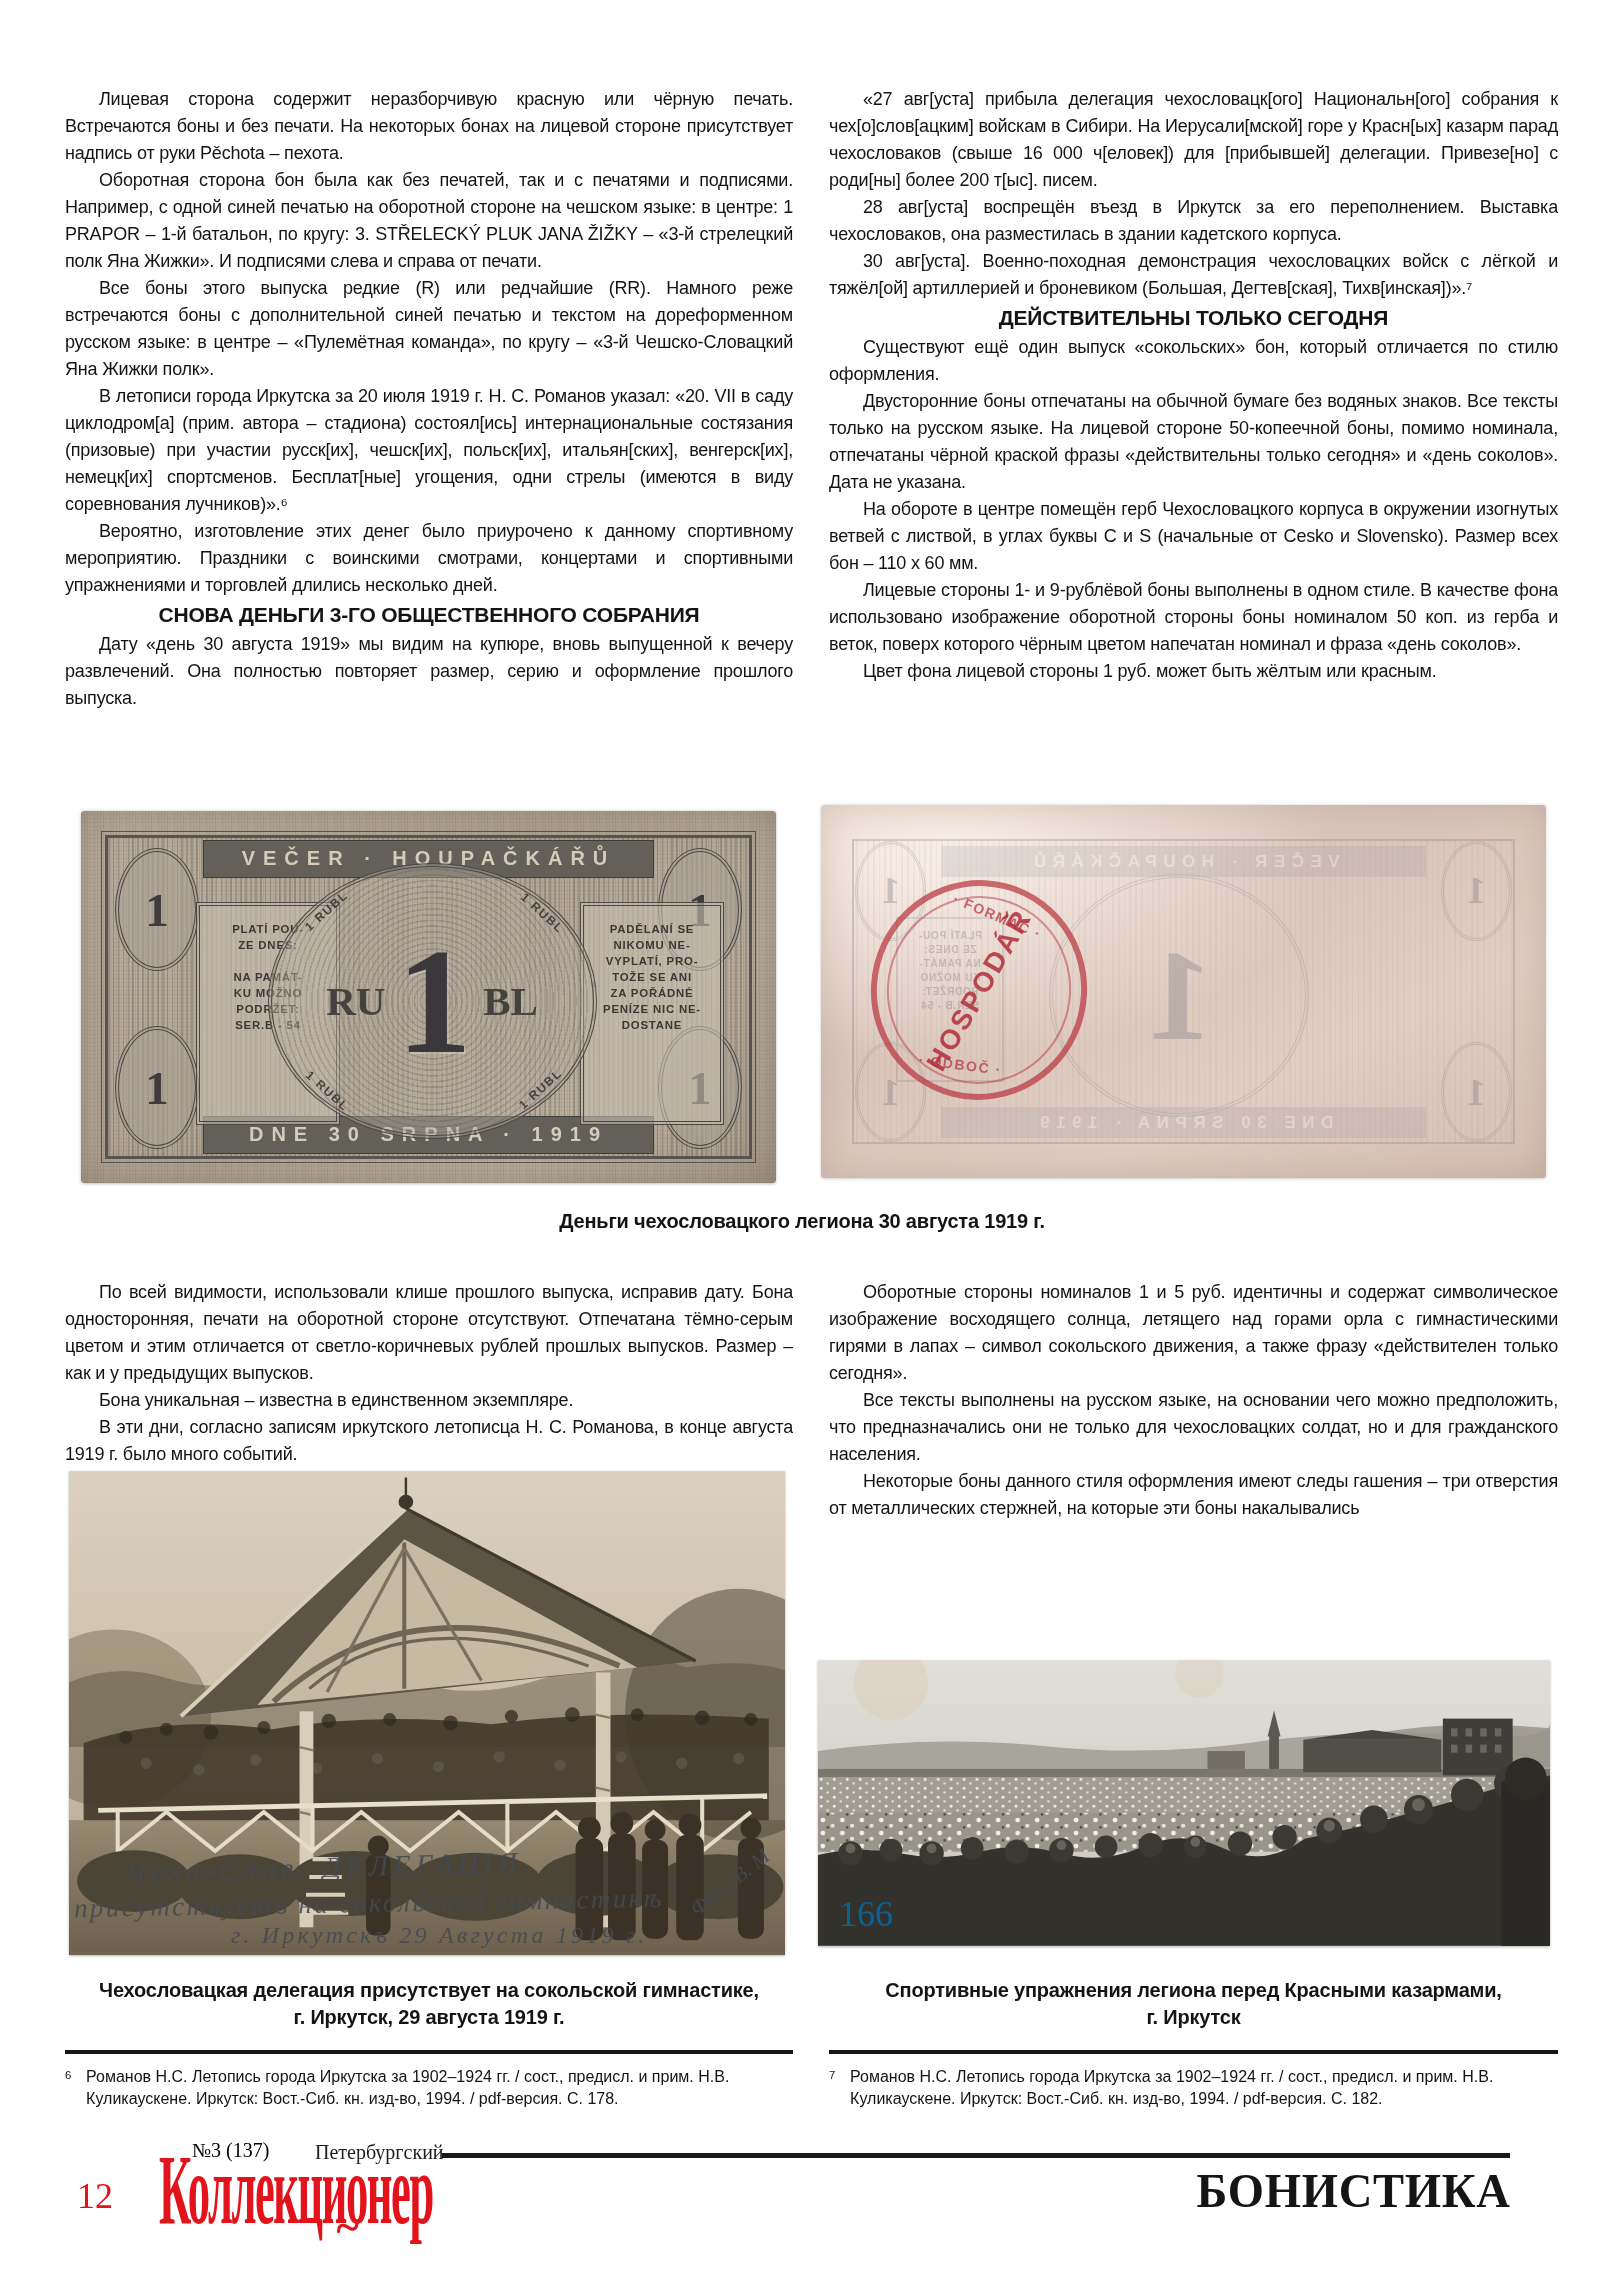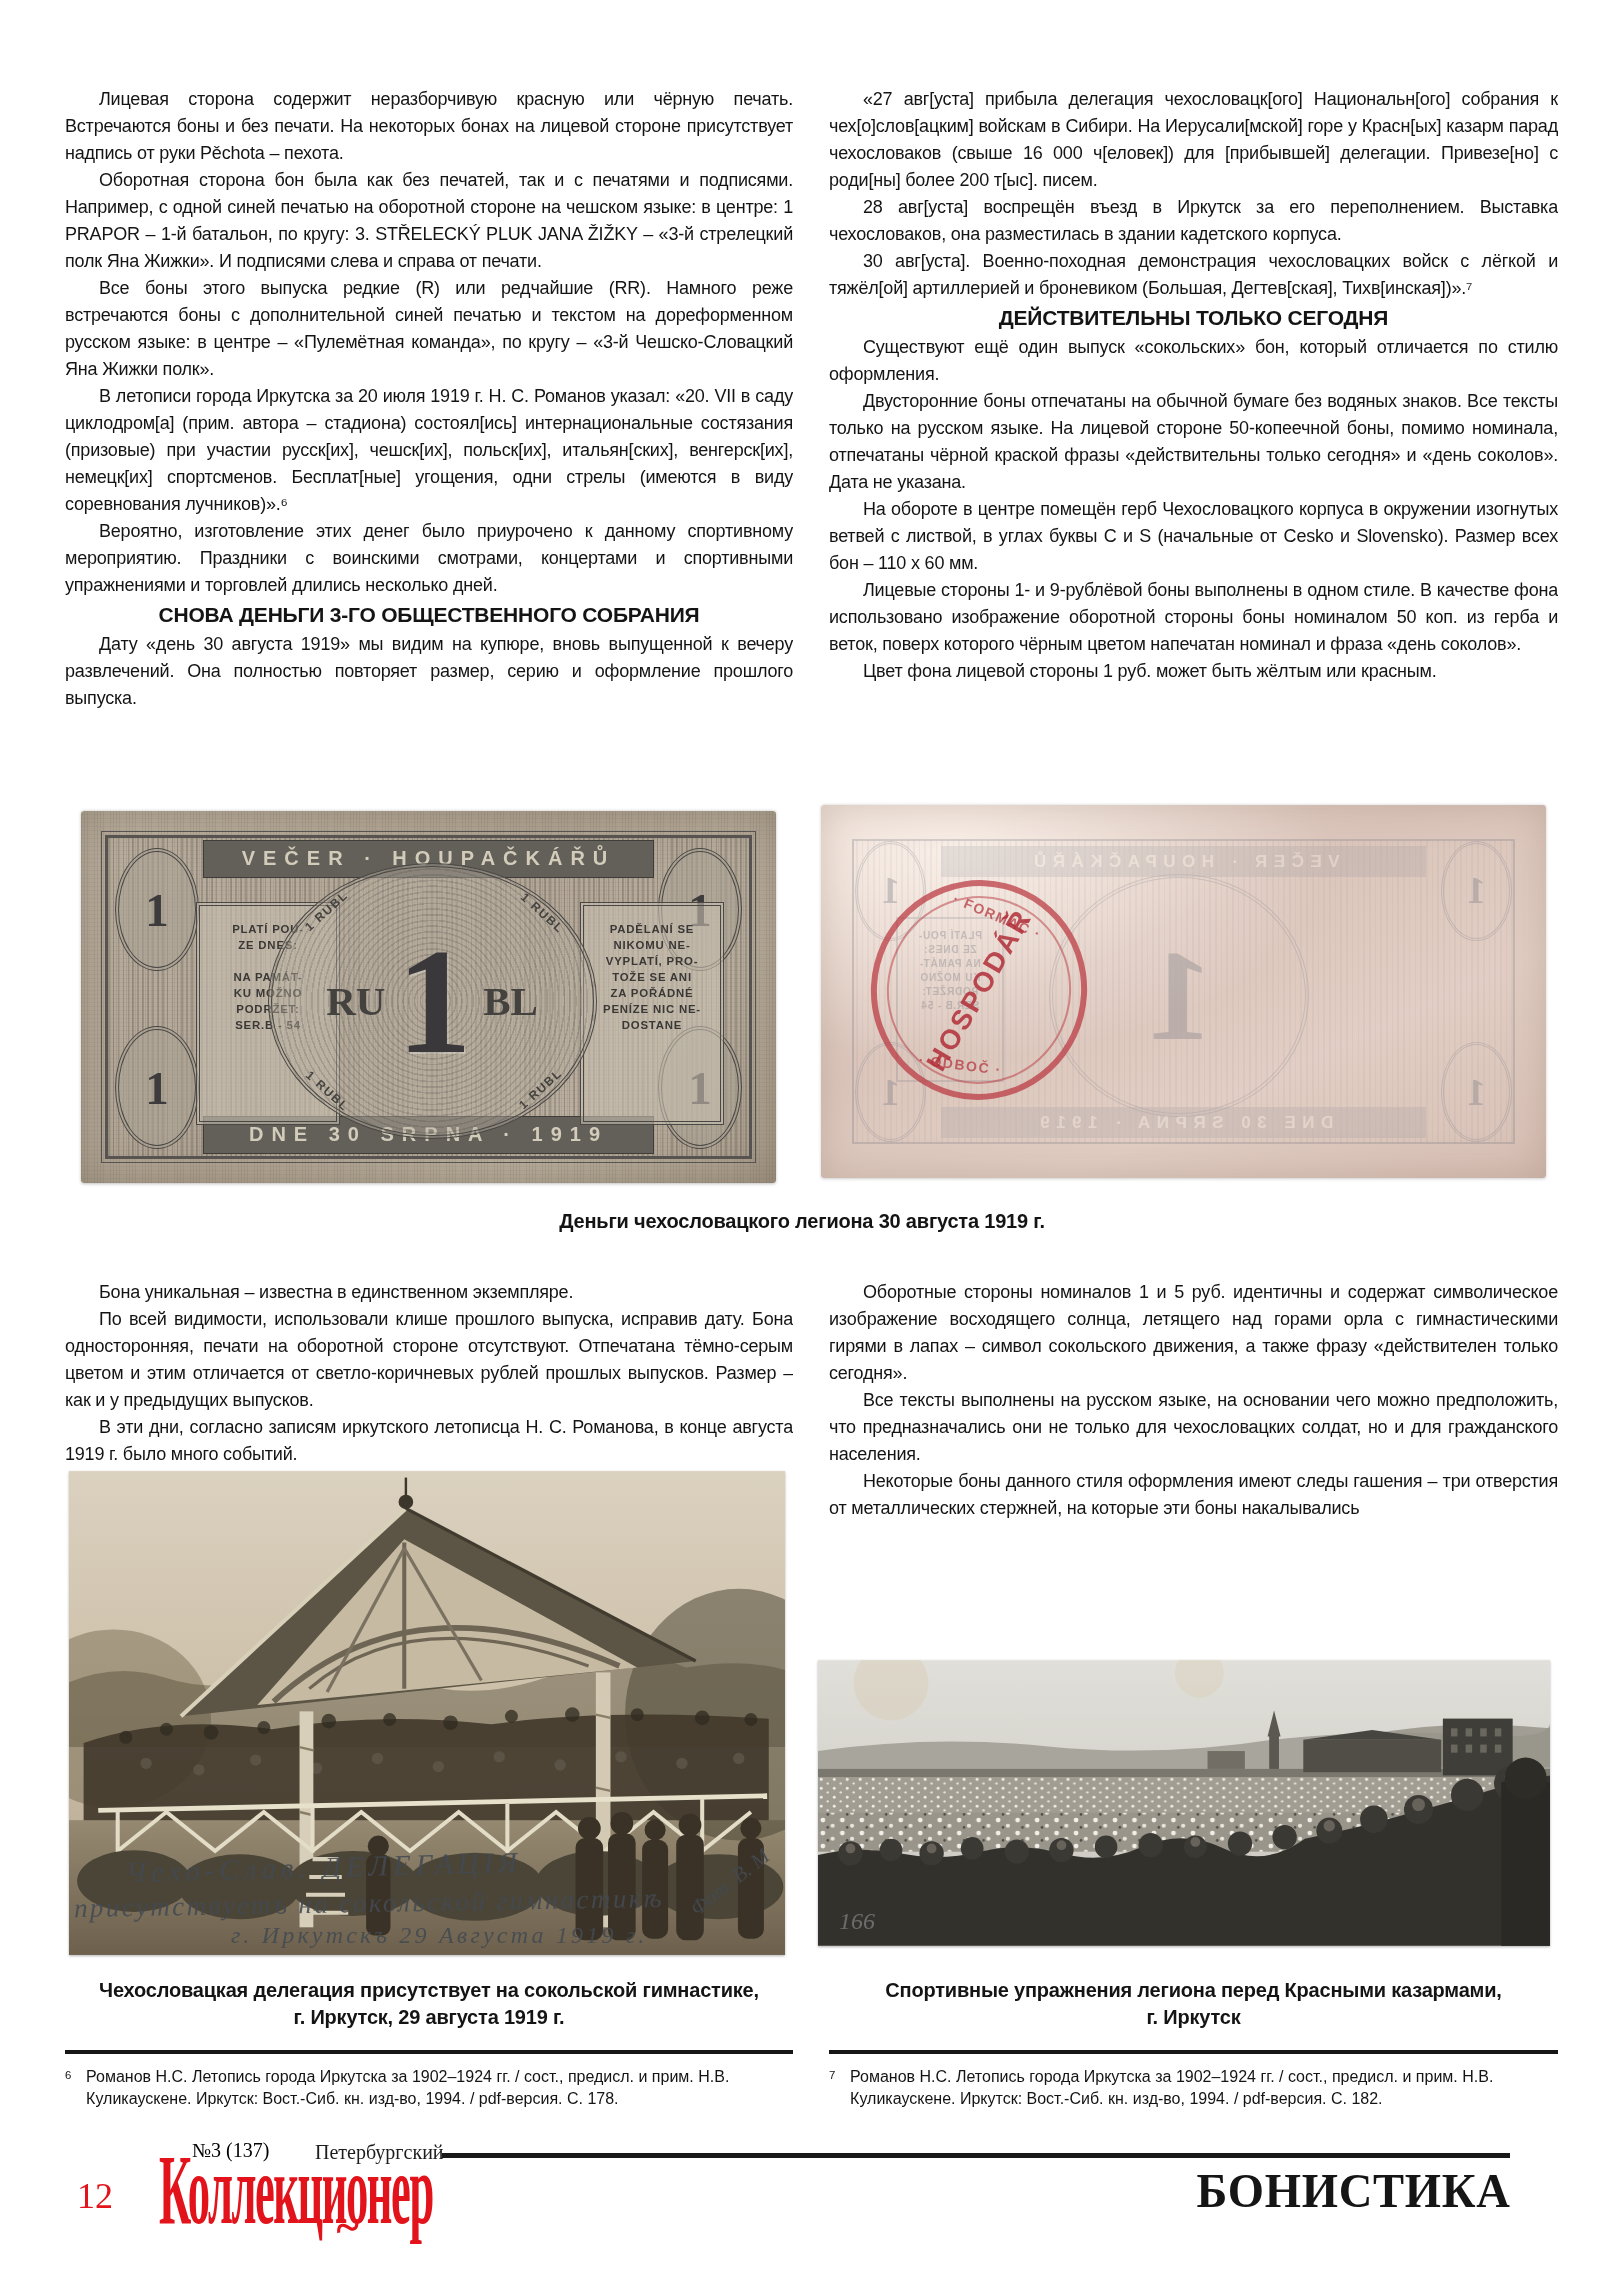--- a/index.html
+++ b/index.html
@@ -98,21 +98,21 @@
   .st-top{position:absolute;top:19.5px;left:50%;transform:translateX(-50%) rotate(9deg);
     font-weight:bold;font-size:14px;letter-spacing:1.6px;color:rgba(178,46,56,.7);}
   .st-bot{position:absolute;bottom:19.5px;left:50%;transform:translateX(-50%) rotate(-7deg);
     font-weight:bold;font-size:14px;letter-spacing:1.6px;color:rgba(178,46,56,.7);}
   
   .photo{position:absolute;overflow:hidden;box-shadow:0 0.8px 2.4px rgba(0,0,0,.3);}
   .photo svg{display:block;}
   .hand{position:absolute;font-family:"Liberation Serif",serif;font-style:italic;
     color:#434a52;opacity:.88;white-space:nowrap;}
   .p2mark{position:absolute;left:21px;bottom:11.4px;font-family:"Liberation Serif",serif;
-    font-style:italic;font-size:24px;color:#737373;opacity:.9;}
+    font-size:36px;color:#0369a1;opacity:.9;}
   
   .pageno{position:absolute;left:77px;top:2175px;font-family:"Liberation Serif",serif;
     font-size:36px;color:#e2131a;}
   .mast-issue{position:absolute;left:192px;top:2139px;font-family:"Liberation Serif",serif;
     font-size:20px;color:#000000;}
   .mast-city{position:absolute;left:315px;top:2141px;font-family:"Liberation Serif",serif;
     font-size:20px;color:#1d1d1d;}
   .mast-title{position:absolute;left:159px;top:2149px;font-family:"Liberation Serif",serif;
     font-weight:bold;font-size:99px;line-height:81px;color:#e2131a;
     transform:scaleX(.45);transform-origin:left top;letter-spacing:-3.2px;}
@@ -217,22 +217,22 @@
   <div class="stamp">
     <span class="st-top">· FORMAČ ·</span>
     <span class="st-main">HOSPODÁŘ</span>
     <span class="st-bot">· ODBOČ ·</span>
   </div>
 </div>
 
 <div class="figcap" style="left:0;top:1208px;width:1604px">Деньги чехословацкого легиона 30 августа 1919 г.</div>
 
 <div class="col" style="left:65px;top:1251px;width:728px;height:216px">
+  <p>По всей видимости, использовали клише прошлого выпуска, исправив дату. Бона односторонняя, печати на оборотной стороне отсутствуют. Отпечатана тёмно-серым цветом и этим отличается от светло-коричневых рублей прошлых выпусков. Размер – как и у предыдущих выпусков.</p>
   <p>Бона уникальная – известна в единственном экземпляре.</p>
-  <p>По всей видимости, использовали клише прошлого выпуска, исправив дату. Бона односторонняя, печати на оборотной стороне отсутствуют. Отпечатана тёмно-серым цветом и этим отличается от светло-коричневых рублей прошлых выпусков. Размер – как и у предыдущих выпусков.</p>
   <p>В эти дни, согласно записям иркутского летописца Н. С. Романова, в конце августа 1919 г. было много событий.</p>
 </div>
 
 <div class="col" style="left:829px;top:1251px;width:729px;height:406px">
   <p>Оборотные стороны номиналов 1 и 5 руб. идентичны и содержат символическое изображение восходящего солнца, летящего над горами орла с гимнастическими гирями в лапах – символ сокольского движения, а также фразу «действителен только сегодня».</p>
   <p>Все тексты выполнены на русском языке, на основании чего можно предположить, что предназначались они не только для чехословацких солдат, но и для гражданского населения.</p>
   <p>Некоторые боны данного стиля оформления имеют следы гашения – три отверстия от металлических стержней, на которые эти боны накалывались</p>
 </div>
 
 <div class="photo" style="left:69px;top:1471px;width:716px;height:484px">

